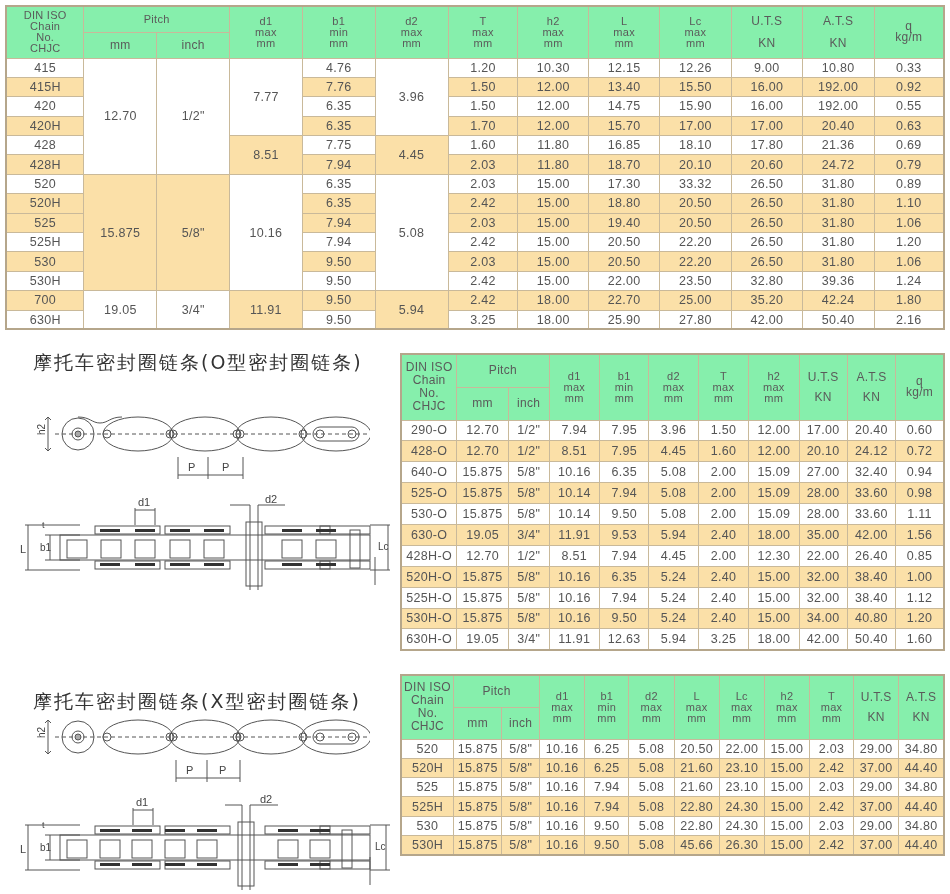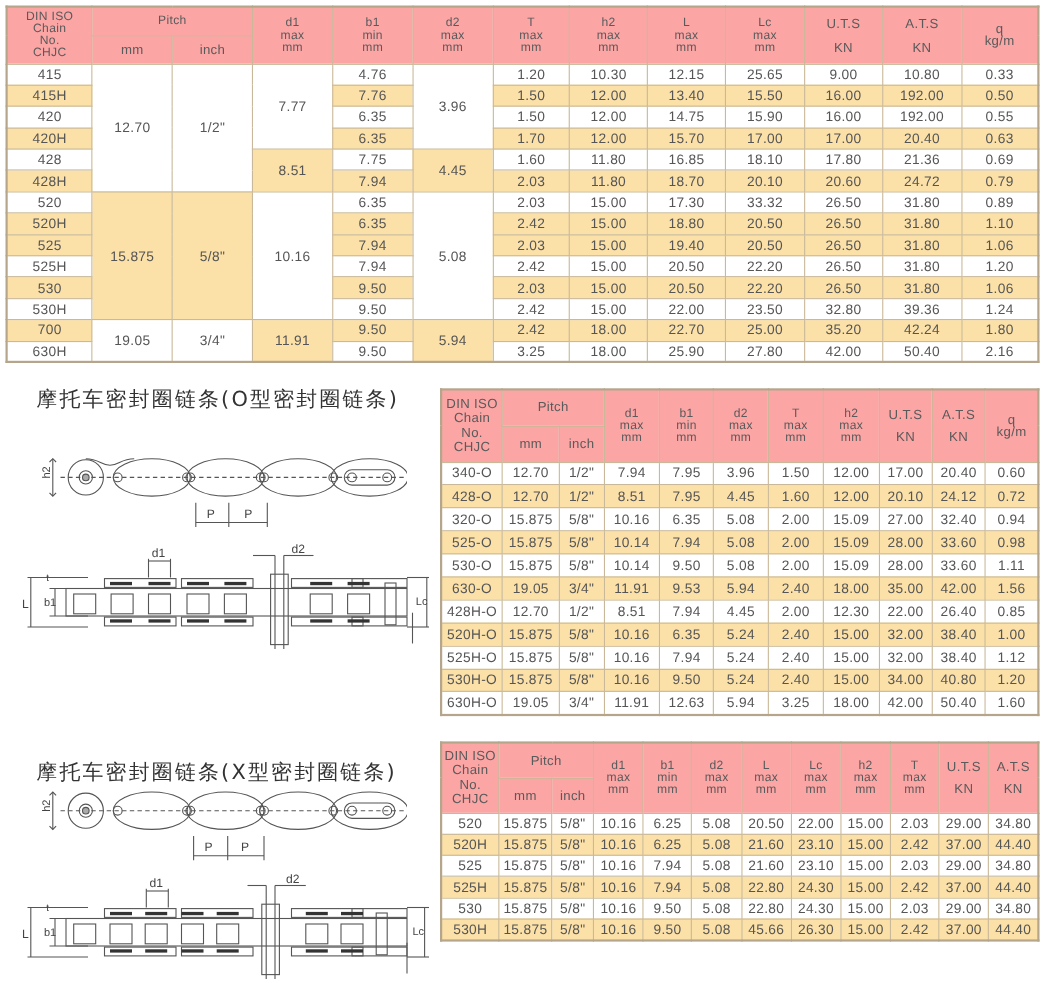--- a/index.html
+++ b/index.html
@@ -6,21 +6,21 @@
   body {
     width: 950px; height: 894px; background: #ffffff; position: relative; overflow: hidden;
     font-family: "Liberation Sans", "DejaVu Sans", sans-serif; color: #555;
   }
   table { border-collapse: collapse; position: absolute; border: 2px solid #b5a68b; }
   td, th {
     border: 1px solid #c9b99a; text-align: center; vertical-align: middle;
     font-weight: normal; color: #555; white-space: nowrap; padding: 0;
     letter-spacing: 0.3px;
   }
-  th { background: #fca5a5; font-size: 11px; line-height: 11px; color: #5a5a5a; margin-left: 28px; }
+  th { background: #86efac; font-size: 11px; line-height: 11px; color: #5a5a5a; margin-left: 28px; }
   td { font-size: 12px; }
   .y { background: #fbe0a8; }
   .w { background: #ffffff; }
 
   #t1 { left: 5px; top: 5px; width: 940px; }
   #t1 th { height: 26px; }
   #t1 td { height: 19.4px; font-size: 12.5px; }
 
   #t2 { left: 400px; top: 353px; width: 545px; }
   #t2 th { height: 33px; }
@@ -69,35 +69,35 @@
     <tr>
       <td class="w">415</td>
       <td class="w" rowspan="6">12.70</td>
       <td class="w" rowspan="6">1/2"</td>
       <td class="w" rowspan="4">7.77</td>
       <td class="w">4.76</td>
       <td class="w" rowspan="4">3.96</td>
       <td class="w">1.20</td>
       <td class="w">10.30</td>
       <td class="w">12.15</td>
-      <td class="w">25.65</td>
+      <td class="w">12.26</td>
       <td class="w">9.00</td>
       <td class="w">10.80</td>
       <td class="w">0.33</td>
     </tr>
     <tr>
       <td class="y">415H</td>
       <td class="y">7.76</td>
       <td class="y">1.50</td>
       <td class="y">12.00</td>
       <td class="y">13.40</td>
       <td class="y">15.50</td>
       <td class="y">16.00</td>
       <td class="y">192.00</td>
-      <td class="y">0.50</td>
+      <td class="y">0.92</td>
     </tr>
     <tr>
       <td class="w">420</td>
       <td class="w">6.35</td>
       <td class="w">1.50</td>
       <td class="w">12.00</td>
       <td class="w">14.75</td>
       <td class="w">15.90</td>
       <td class="w">16.00</td>
       <td class="w">192.00</td>
@@ -350,21 +350,21 @@
       <th rowspan="2" style="width:45px; font-size:12px; line-height:20px;"><span>A.T.S</span><br><span>KN</span></th>
       <th rowspan="2" style="width:45px; font-size:12px;"><span>q</span><br><span>kg/m</span></th>
     </tr>
     <tr>
       <th style="width:48px; font-size:12px;">mm</th>
       <th style="width:38px; font-size:12px;">inch</th>
     </tr>
   </thead>
   <tbody id="t2body">
       <tr>
-        <td class="w">340-O</td>
+        <td class="w">290-O</td>
         <td class="w">12.70</td>
         <td class="w">1/2"</td>
         <td class="w">7.94</td>
         <td class="w">7.95</td>
         <td class="w">3.96</td>
         <td class="w">1.50</td>
         <td class="w">12.00</td>
         <td class="w">17.00</td>
         <td class="w">20.40</td>
         <td class="w">0.60</td>
@@ -376,21 +376,21 @@
         <td class="y">8.51</td>
         <td class="y">7.95</td>
         <td class="y">4.45</td>
         <td class="y">1.60</td>
         <td class="y">12.00</td>
         <td class="y">20.10</td>
         <td class="y">24.12</td>
         <td class="y">0.72</td>
       </tr>
       <tr>
-        <td class="w">320-O</td>
+        <td class="w">640-O</td>
         <td class="w">15.875</td>
         <td class="w">5/8"</td>
         <td class="w">10.16</td>
         <td class="w">6.35</td>
         <td class="w">5.08</td>
         <td class="w">2.00</td>
         <td class="w">15.09</td>
         <td class="w">27.00</td>
         <td class="w">32.40</td>
         <td class="w">0.94</td>

